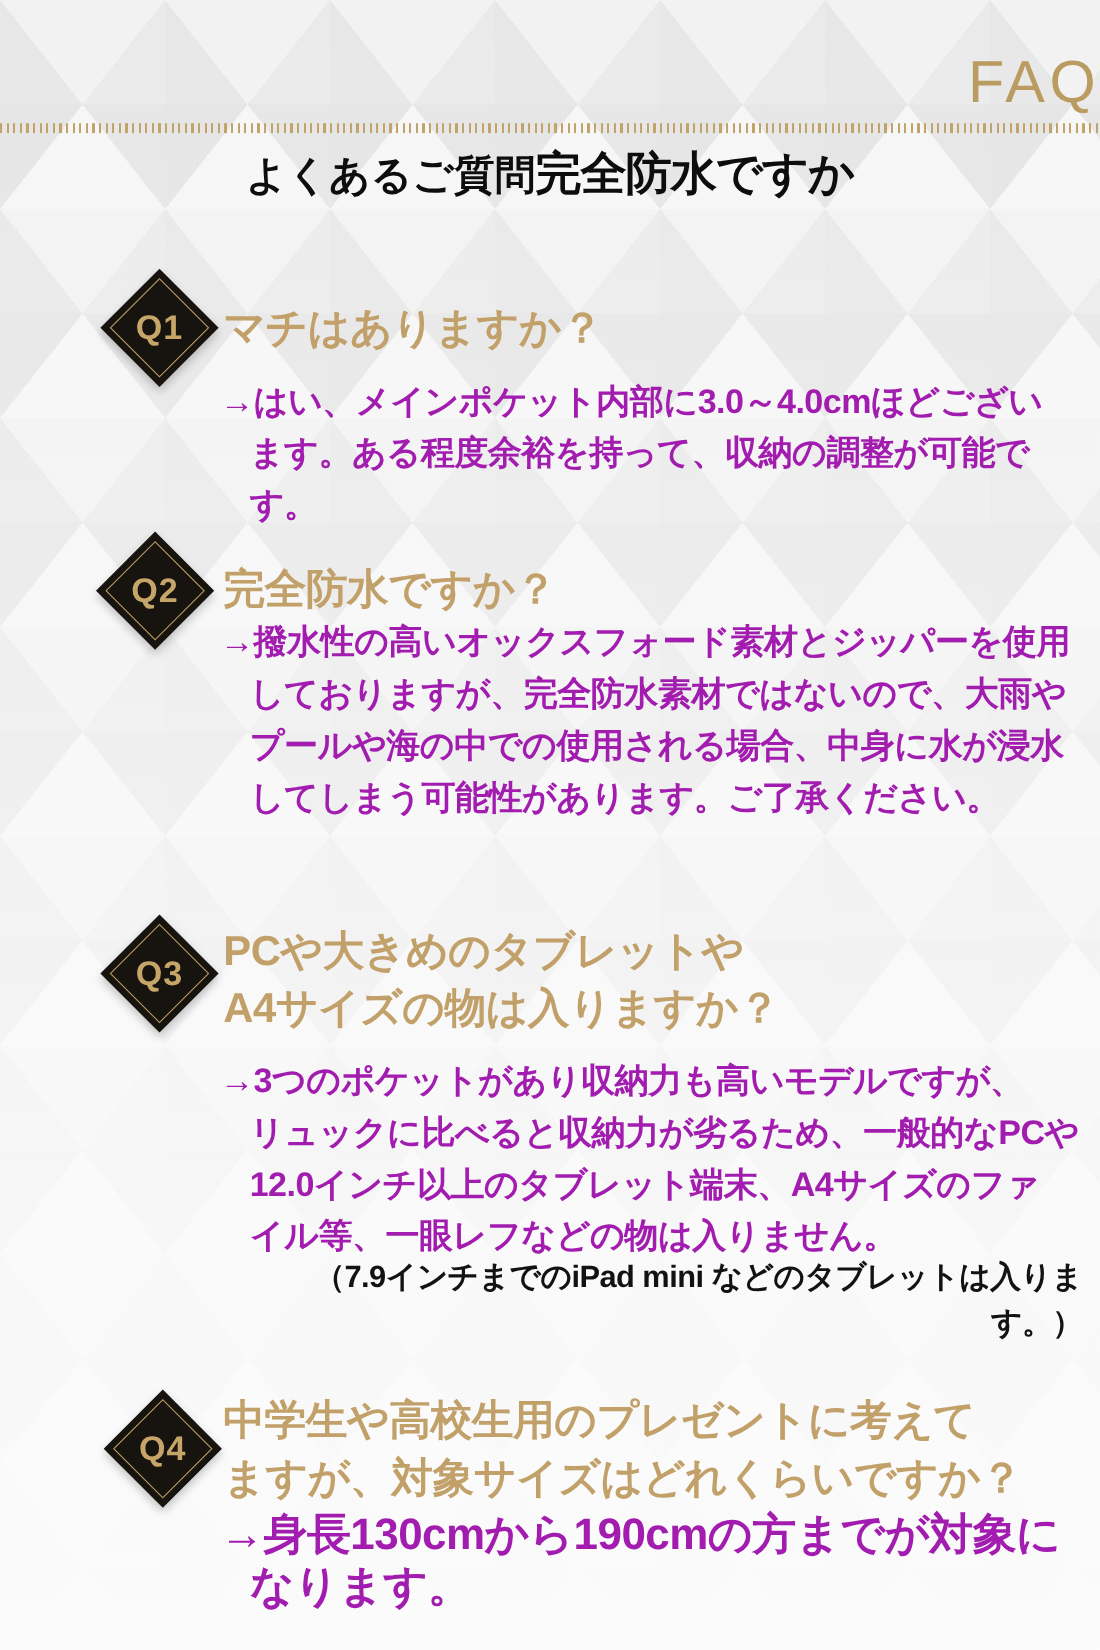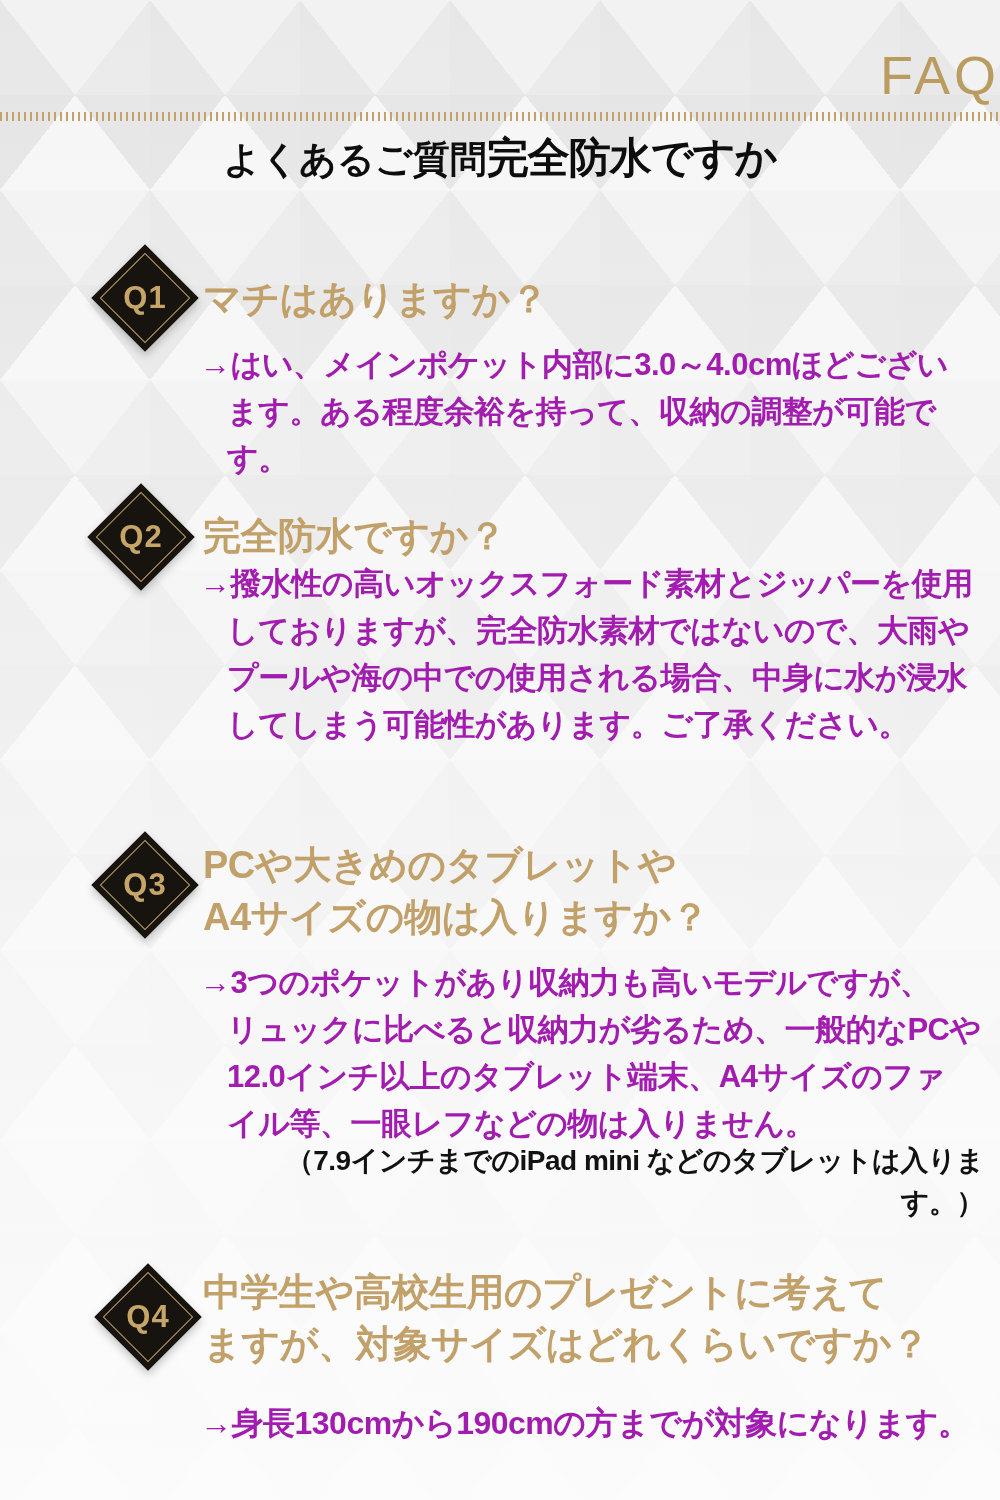--- a/index.html
+++ b/index.html
@@ -78,21 +78,21 @@
   .q1-answer{top:341px;}
   .q2-badge{left:103px;top:499px;}
   .q2-question{top:510px;}
   .q2-answer{top:560px;}
   .q3-badge{left:107px;top:847px;}
   .q3-question{top:839px;}
   .q3-answer{top:959px;}
   .q3-note{top:1140px;}
   .q4-badge{left:110px;top:1279px;}
   .q4-question{top:1266px;}
-  .q4-answer{top:1400px;font-size:32px;}
+  .q4-answer{top:1372px;font-size:40px;}
 </style>
 </head>
 <body>
 
 <div class="page">
   <div class="bg"></div>
 
   <div class="faq-title">FAQ</div>
   <div class="dotted-divider"></div>
   <h1 class="heading"><span class="main">よくあるご質問</span><span class="suffix">完全防水ですか</span></h1>

